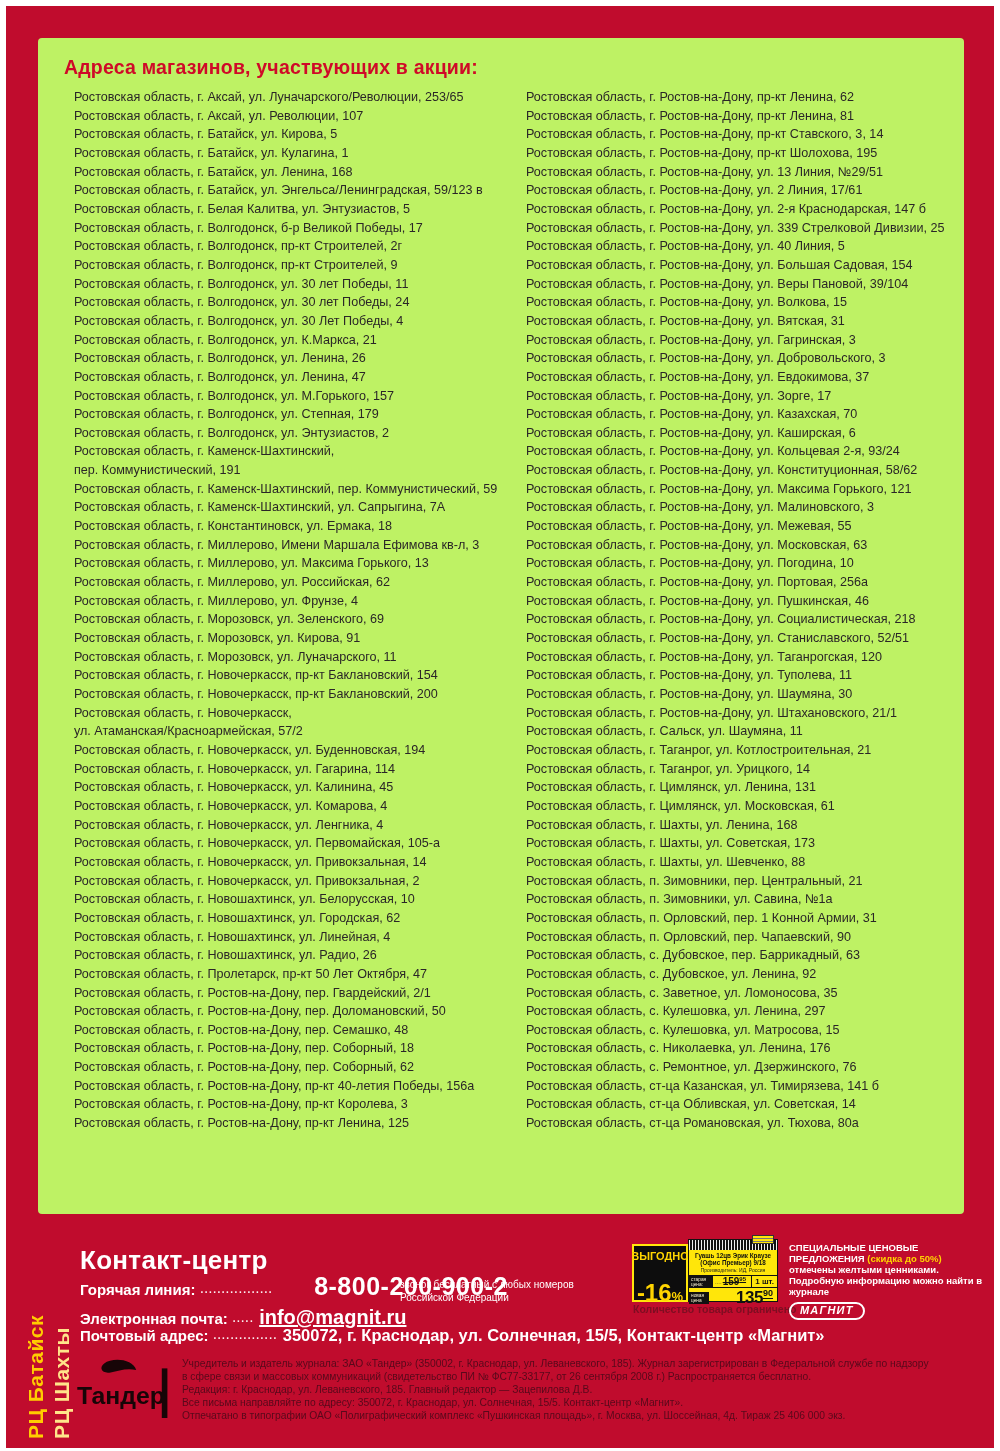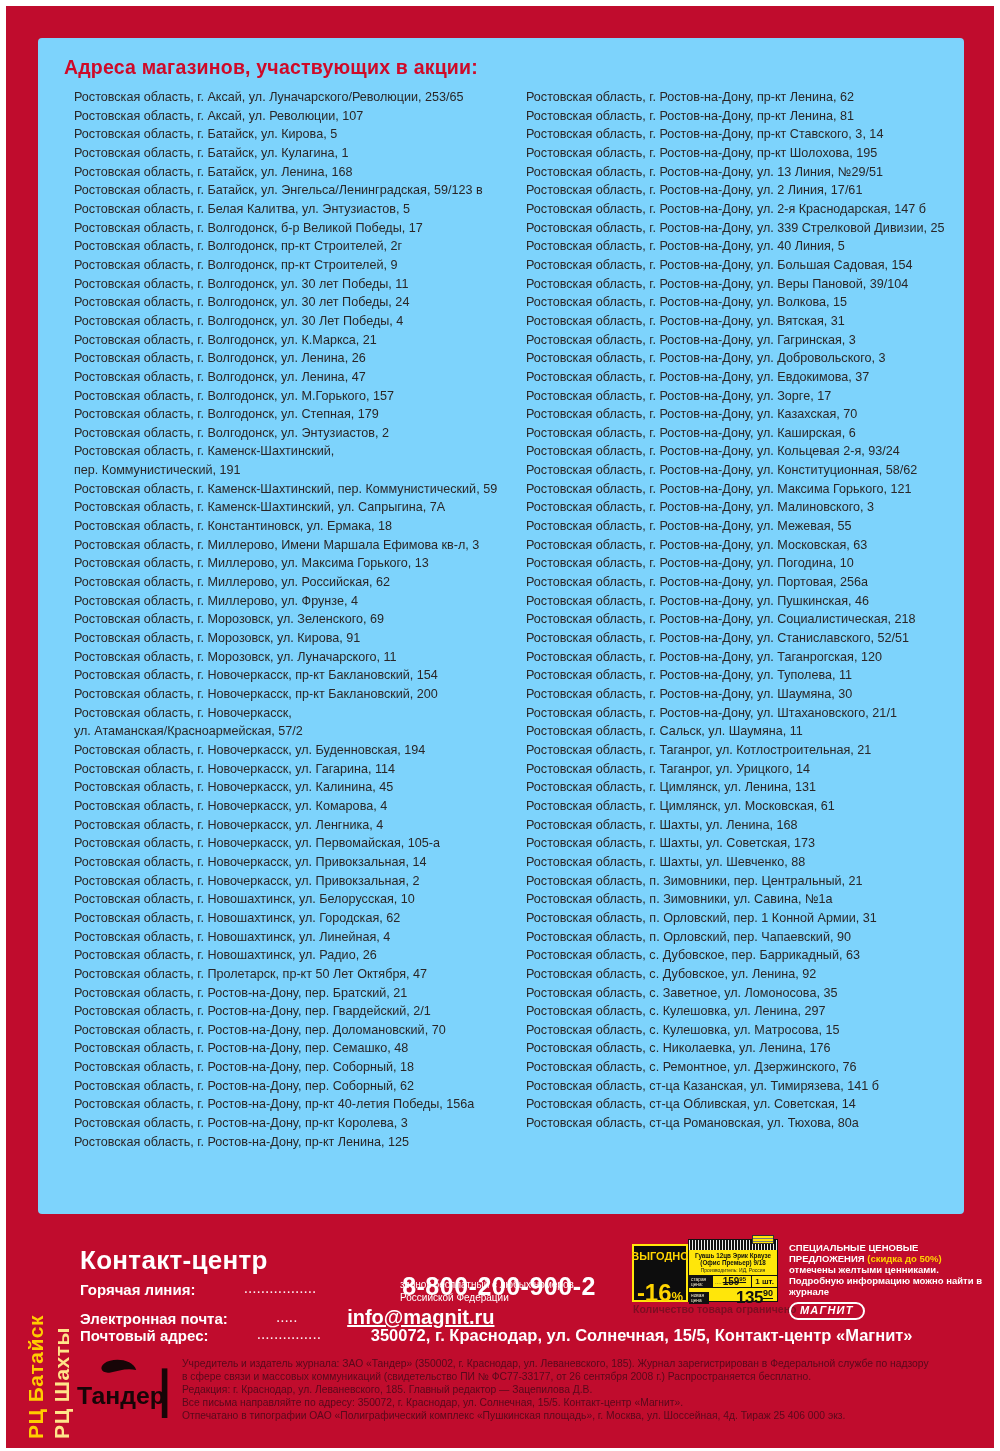--- a/index.html
+++ b/index.html
@@ -6,29 +6,29 @@
     --red:#c00c2d;
     --dark-red-text:#6e0a1e;
     --yellow:#ffd400;
     --tag-yellow:#ffe60a;
     --ink:#2a2627;
   }
   *{margin:0;padding:0;box-sizing:border-box;}
   body{background:#fff;font-family:"Liberation Sans",sans-serif;}
   .page{position:relative;width:1000px;height:1451px;background:#fff;margin:0 auto;overflow:hidden;}
   .red-bg{position:absolute;left:6px;top:6px;right:6px;bottom:3px;background:var(--red);}
-  .panel{position:absolute;left:38px;top:38px;width:926px;height:1176px;background:#7dd3fc;border-radius:4px;padding:18px 10px 0 24px;}
+  .panel{position:absolute;left:38px;top:38px;width:926px;height:1176px;background:#bef264;border-radius:4px;padding:18px 10px 0 24px;}
   .panel-title{color:#cf0a28;font-size:19.5px;font-weight:bold;letter-spacing:.2px;margin-bottom:9px;padding-left:2px;}
   .panel-columns{display:flex;}
   .addr-col{width:450px;flex:none;padding-left:12px;}
   .addr-col.right{width:438px;padding-left:14px;}
   .addr-line{font-size:12.6px;line-height:18.66px;color:var(--ink);white-space:nowrap;}
   
   .contact-title{position:absolute;left:80px;top:1245px;color:#fff;font-size:26px;font-weight:800;letter-spacing:.3px;}
-  .contact-row{position:absolute;left:80px;color:#fff;display:flex;align-items:baseline;white-space:nowrap;gap:44px;}
+  .contact-row{position:absolute;left:80px;color:#fff;display:flex;align-items:baseline;white-space:nowrap;}
   .row-hotline{top:1272px;}
   .row-email{top:1306px;}
   .row-postal{top:1326px;}
   .contact-label{font-size:15px;font-weight:bold;}
   .dots{font-size:10px;letter-spacing:1.5px;opacity:.95;margin:0 5px;position:relative;top:-2px;font-weight:bold;}
   .hotline-number{font-size:25px;font-weight:800;letter-spacing:.5px;margin-left:36px;}
   .email-value{font-size:20px;font-weight:800;text-decoration:underline;}
   .postal-value{font-size:16.5px;font-weight:800;}
   .hotline-note{position:absolute;left:400px;top:1279px;color:#fff;font-size:10px;line-height:12.5px;font-weight:normal;width:200px;}
   
@@ -120,23 +120,22 @@
           <div class="addr-line">Ростовская область, г. Новочеркасск, ул. Комарова, 4</div>
           <div class="addr-line">Ростовская область, г. Новочеркасск, ул. Ленгника, 4</div>
           <div class="addr-line">Ростовская область, г. Новочеркасск, ул. Первомайская, 105-а</div>
           <div class="addr-line">Ростовская область, г. Новочеркасск, ул. Привокзальная, 14</div>
           <div class="addr-line">Ростовская область, г. Новочеркасск, ул. Привокзальная, 2</div>
           <div class="addr-line">Ростовская область, г. Новошахтинск, ул. Белорусская, 10</div>
           <div class="addr-line">Ростовская область, г. Новошахтинск, ул. Городская, 62</div>
           <div class="addr-line">Ростовская область, г. Новошахтинск, ул. Линейная, 4</div>
           <div class="addr-line">Ростовская область, г. Новошахтинск, ул. Радио, 26</div>
           <div class="addr-line">Ростовская область, г. Пролетарск, пр-кт 50 Лет Октября, 47</div>
-          <div class="addr-line">Ростовская область, г. Ростов-на-Дону, пер. Братский, 21</div>
           <div class="addr-line">Ростовская область, г. Ростов-на-Дону, пер. Гвардейский, 2/1</div>
-          <div class="addr-line">Ростовская область, г. Ростов-на-Дону, пер. Доломановский, 70</div>
+          <div class="addr-line">Ростовская область, г. Ростов-на-Дону, пер. Доломановский, 50</div>
           <div class="addr-line">Ростовская область, г. Ростов-на-Дону, пер. Семашко, 48</div>
           <div class="addr-line">Ростовская область, г. Ростов-на-Дону, пер. Соборный, 18</div>
           <div class="addr-line">Ростовская область, г. Ростов-на-Дону, пер. Соборный, 62</div>
           <div class="addr-line">Ростовская область, г. Ростов-на-Дону, пр-кт 40-летия Победы, 156а</div>
           <div class="addr-line">Ростовская область, г. Ростов-на-Дону, пр-кт Королева, 3</div>
           <div class="addr-line">Ростовская область, г. Ростов-на-Дону, пр-кт Ленина, 125</div>
         </div>
       <div class="addr-col right">
           <div class="addr-line">Ростовская область, г. Ростов-на-Дону, пр-кт Ленина, 62</div>
           <div class="addr-line">Ростовская область, г. Ростов-на-Дону, пр-кт Ленина, 81</div>

